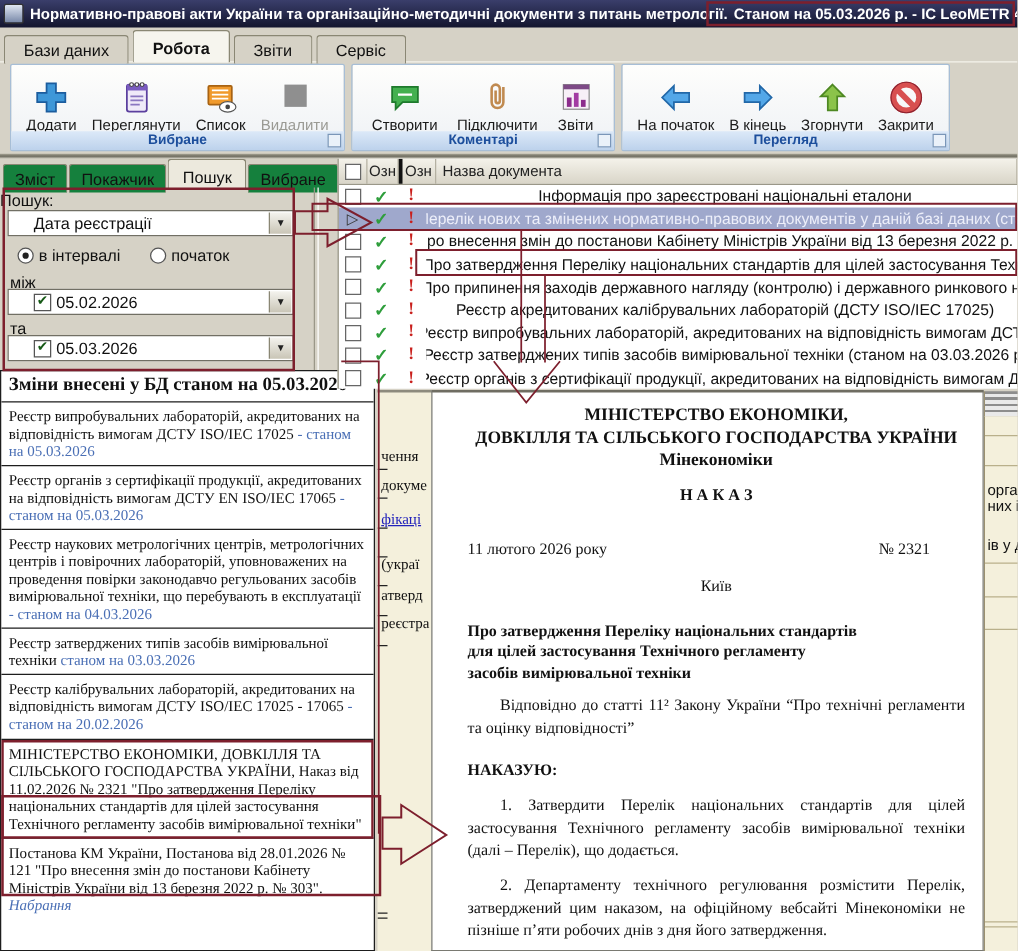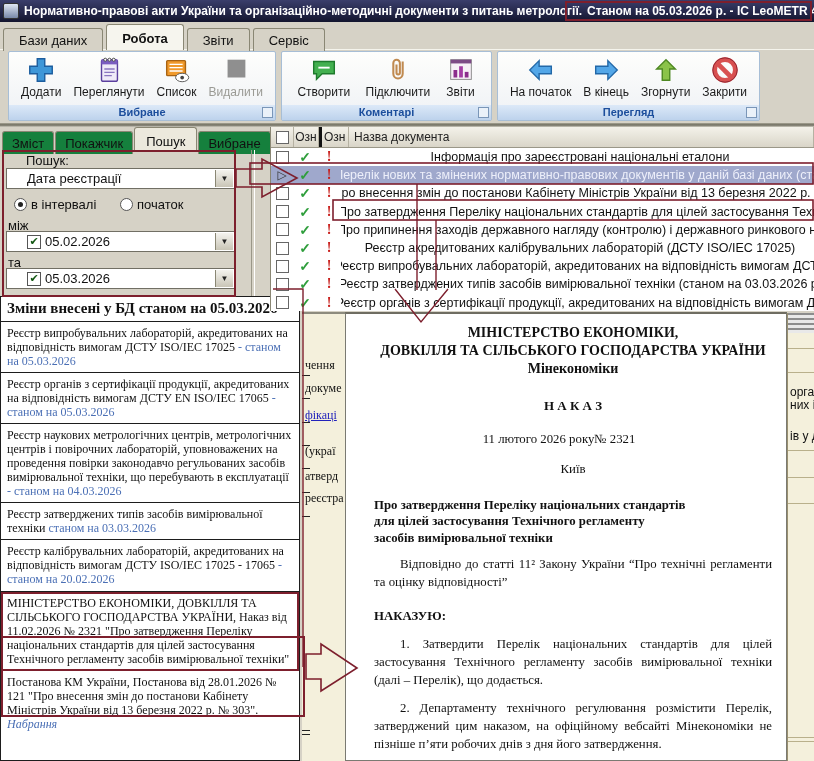--- a/index.html
+++ b/index.html
@@ -15,21 +15,21 @@
   
   .menubar{position:absolute;left:0;top:22px;width:814px;height:27px;border-bottom:1px solid #f5f4ec}
   .menu-tab{position:relative;display:inline-block;margin-left:3px;top:4px;padding:4px 15px 3px;
     font-size:13px;background:#d6d2c6;border:1px solid #8a8774;border-bottom:none;border-radius:3px 3px 0 0;cursor:default}
   .menu-tab.active{background:#f6f5ee;font-weight:bold;top:2px;padding:6px 15px 4px;z-index:3}
   
   .ribbon{position:absolute;left:0;top:49px;width:814px;height:74px}
   .group{position:absolute;top:2px;height:70px;background:linear-gradient(#fefefc,#eef1f5);
     border:1px solid #a7bed6;border-radius:2px;box-sizing:border-box}
   .g1{left:8px;width:268px}.g2{left:281px;width:211px}.g3{left:497px;width:263px}
-  .btn-row{display:flex;justify-content:space-evenly;align-items:flex-start;padding-top:3px;height:52px}
+  .btn-row{display:flex;justify-content:space-evenly;align-items:flex-end;padding-top:3px;height:52px}
   .tb-btn{display:flex;flex-direction:column;align-items:center;font-size:12px;color:#1a1a1a;cursor:default}
   .tb-btn .ico{width:30px;height:30px}
   .tb-btn .ico svg{width:30px;height:30px;display:block}
   .tb-btn.disabled{color:#9a9a94}
   .group-caption{position:absolute;left:0;right:0;bottom:0;height:15px;
     background:linear-gradient(#dcE9f8,#bdd2ec);color:#1c4e9c;font-weight:bold;font-size:11px;
     text-align:center;line-height:15px}
   .expander{position:absolute;right:2px;bottom:2px;width:9px;height:9px;border:1px solid #7a96b8;background:#eaf1f9}
   .ribbon-sep{position:absolute;left:0;top:123px;width:814px;height:4px;
     background:linear-gradient(#a8a596,#6e6c5f 50%,#cfccc0)}
@@ -88,22 +88,22 @@
   .frag.link{color:#2222bb;text-decoration:underline}
   .hline{position:absolute;left:0;width:100%;height:1px;background:#b9b08b}
   .tick{position:absolute;left:0;width:8px;height:1px;background:#222}
   
   .docwin{position:absolute;left:345px;top:312px;width:442px;height:449px;background:#fff;
     border:1px solid #7a7a72;border-top:2px solid #6f6d62;box-sizing:border-box;overflow:hidden;
     font-family:"Liberation Serif",serif;color:#111}
   .docpage{padding:6px 14px 0 28px;font-size:12.8px;line-height:1.4;text-align:justify}
   .ctr{text-align:center}
   .doc-ministry{font-weight:bold;font-size:14px;line-height:1.3;margin-top:4px}
-  .doc-nakaz{font-weight:bold;margin-top:18px;font-size:13px}
-  .doc-dateline{display:flex;justify-content:center;margin-top:16px;padding-right:28px}
+  .doc-nakaz{font-weight:bold;margin-top:8px;font-size:13px}
+  .doc-dateline{display:flex;justify-content:space-between;margin-top:26px;padding-right:28px}
   .doc-city{margin-top:12px}
   .doc-subject{font-weight:bold;margin-top:18px;max-width:330px;text-align:left;line-height:1.3}
   .dp{text-indent:26px;margin:10px 0 0}
   .doc-intro{margin-top:10px}
   .doc-decree{font-weight:bold;margin-top:16px;text-align:left}
   
   .ann{position:absolute;left:0;top:0;width:814px;height:761px;pointer-events:none;z-index:50}
 </style>
 </head>
 <body>
@@ -237,21 +237,21 @@
       </div>
     <div class="group-caption">Перегляд</div>
     <div class="expander"></div>
   </div>
 </div>
 <div class="ribbon-sep"></div>
 
 <div class="nav-tabs" id="nav-tabs"><div class="nav-tab">Зміст</div><div class="nav-tab">Покажчик</div><div class="nav-tab active">Пошук</div><div class="nav-tab">Вибране</div></div>
 
 <div>
-  <div class="slabel" style="left:26px;top:153px">Пошук:</div>
+  <div class="slabel" style="left:0;top:153px">Пошук:</div>
   <div class="combo" style="left:6px;top:168px;width:229px">
     <span>Дата реєстрації</span>
     <span class="arrowbtn">▼</span>
   </div>
   <div class="slabel" style="left:14px;top:197px">
     <span class="radio sel"></span><span>в інтервалі</span>
   </div>
   <div class="slabel" style="left:120px;top:197px">
     <span class="radio"></span><span>початок</span>
   </div>

